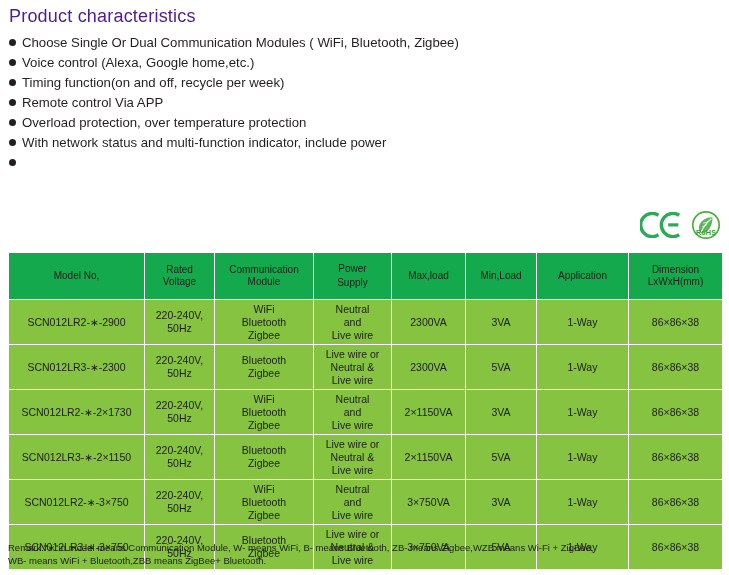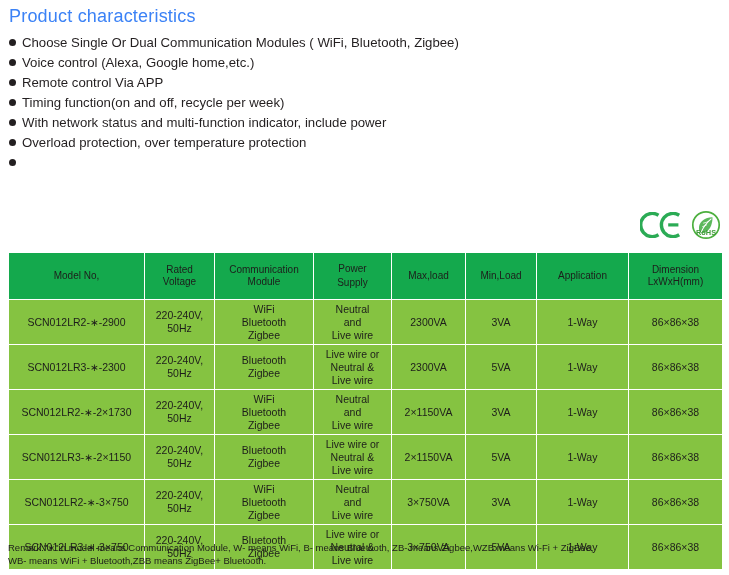--- a/index.html
+++ b/index.html
@@ -15,21 +15,21 @@
     color: #231f20;
     overflow: hidden;
   }
 
   
   #page-title {
     position: absolute;
     left: 9px;
     top: 6px;
     font-size: 18px;
-    color: #3b82f6;
+    color: #4c1d95;
     letter-spacing: 0.2px;
   }
 
   
   #feature-list {
     position: absolute;
     left: 9px;
     top: 33px;
     width: 560px;
   }
@@ -135,33 +135,33 @@
     <div class="feature-item">
       <span class="bullet-dot"></span>
       <span>Choose Single Or Dual Communication Modules ( WiFi, Bluetooth, Zigbee)</span>
     </div>
     <div class="feature-item">
       <span class="bullet-dot"></span>
       <span>Voice control (Alexa, Google home,etc.)</span>
     </div>
     <div class="feature-item">
       <span class="bullet-dot"></span>
+      <span>Timing function(on and off, recycle per week)</span>
+    </div>
+    <div class="feature-item">
+      <span class="bullet-dot"></span>
       <span>Remote control Via APP</span>
     </div>
     <div class="feature-item">
       <span class="bullet-dot"></span>
-      <span>Timing function(on and off, recycle per week)</span>
+      <span>Overload protection, over temperature protection</span>
     </div>
     <div class="feature-item">
       <span class="bullet-dot"></span>
       <span>With network status and multi-function indicator, include power</span>
-    </div>
-    <div class="feature-item">
-      <span class="bullet-dot"></span>
-      <span>Overload protection, over temperature protection</span>
     </div>
     <div class="feature-item">
       <span class="bullet-dot"></span>
     </div>
   </div>
 
 <div id="cert-marks">
   <span class="ce-mark">
     <svg width="42" height="26" viewBox="0 0 42 26" aria-hidden="true">
       <path d="M18.5 3.2 A11.6 11.6 0 1 0 18.5 22.8" fill="none" stroke="#2bab55" stroke-width="3.4" stroke-linecap="butt"></path>

